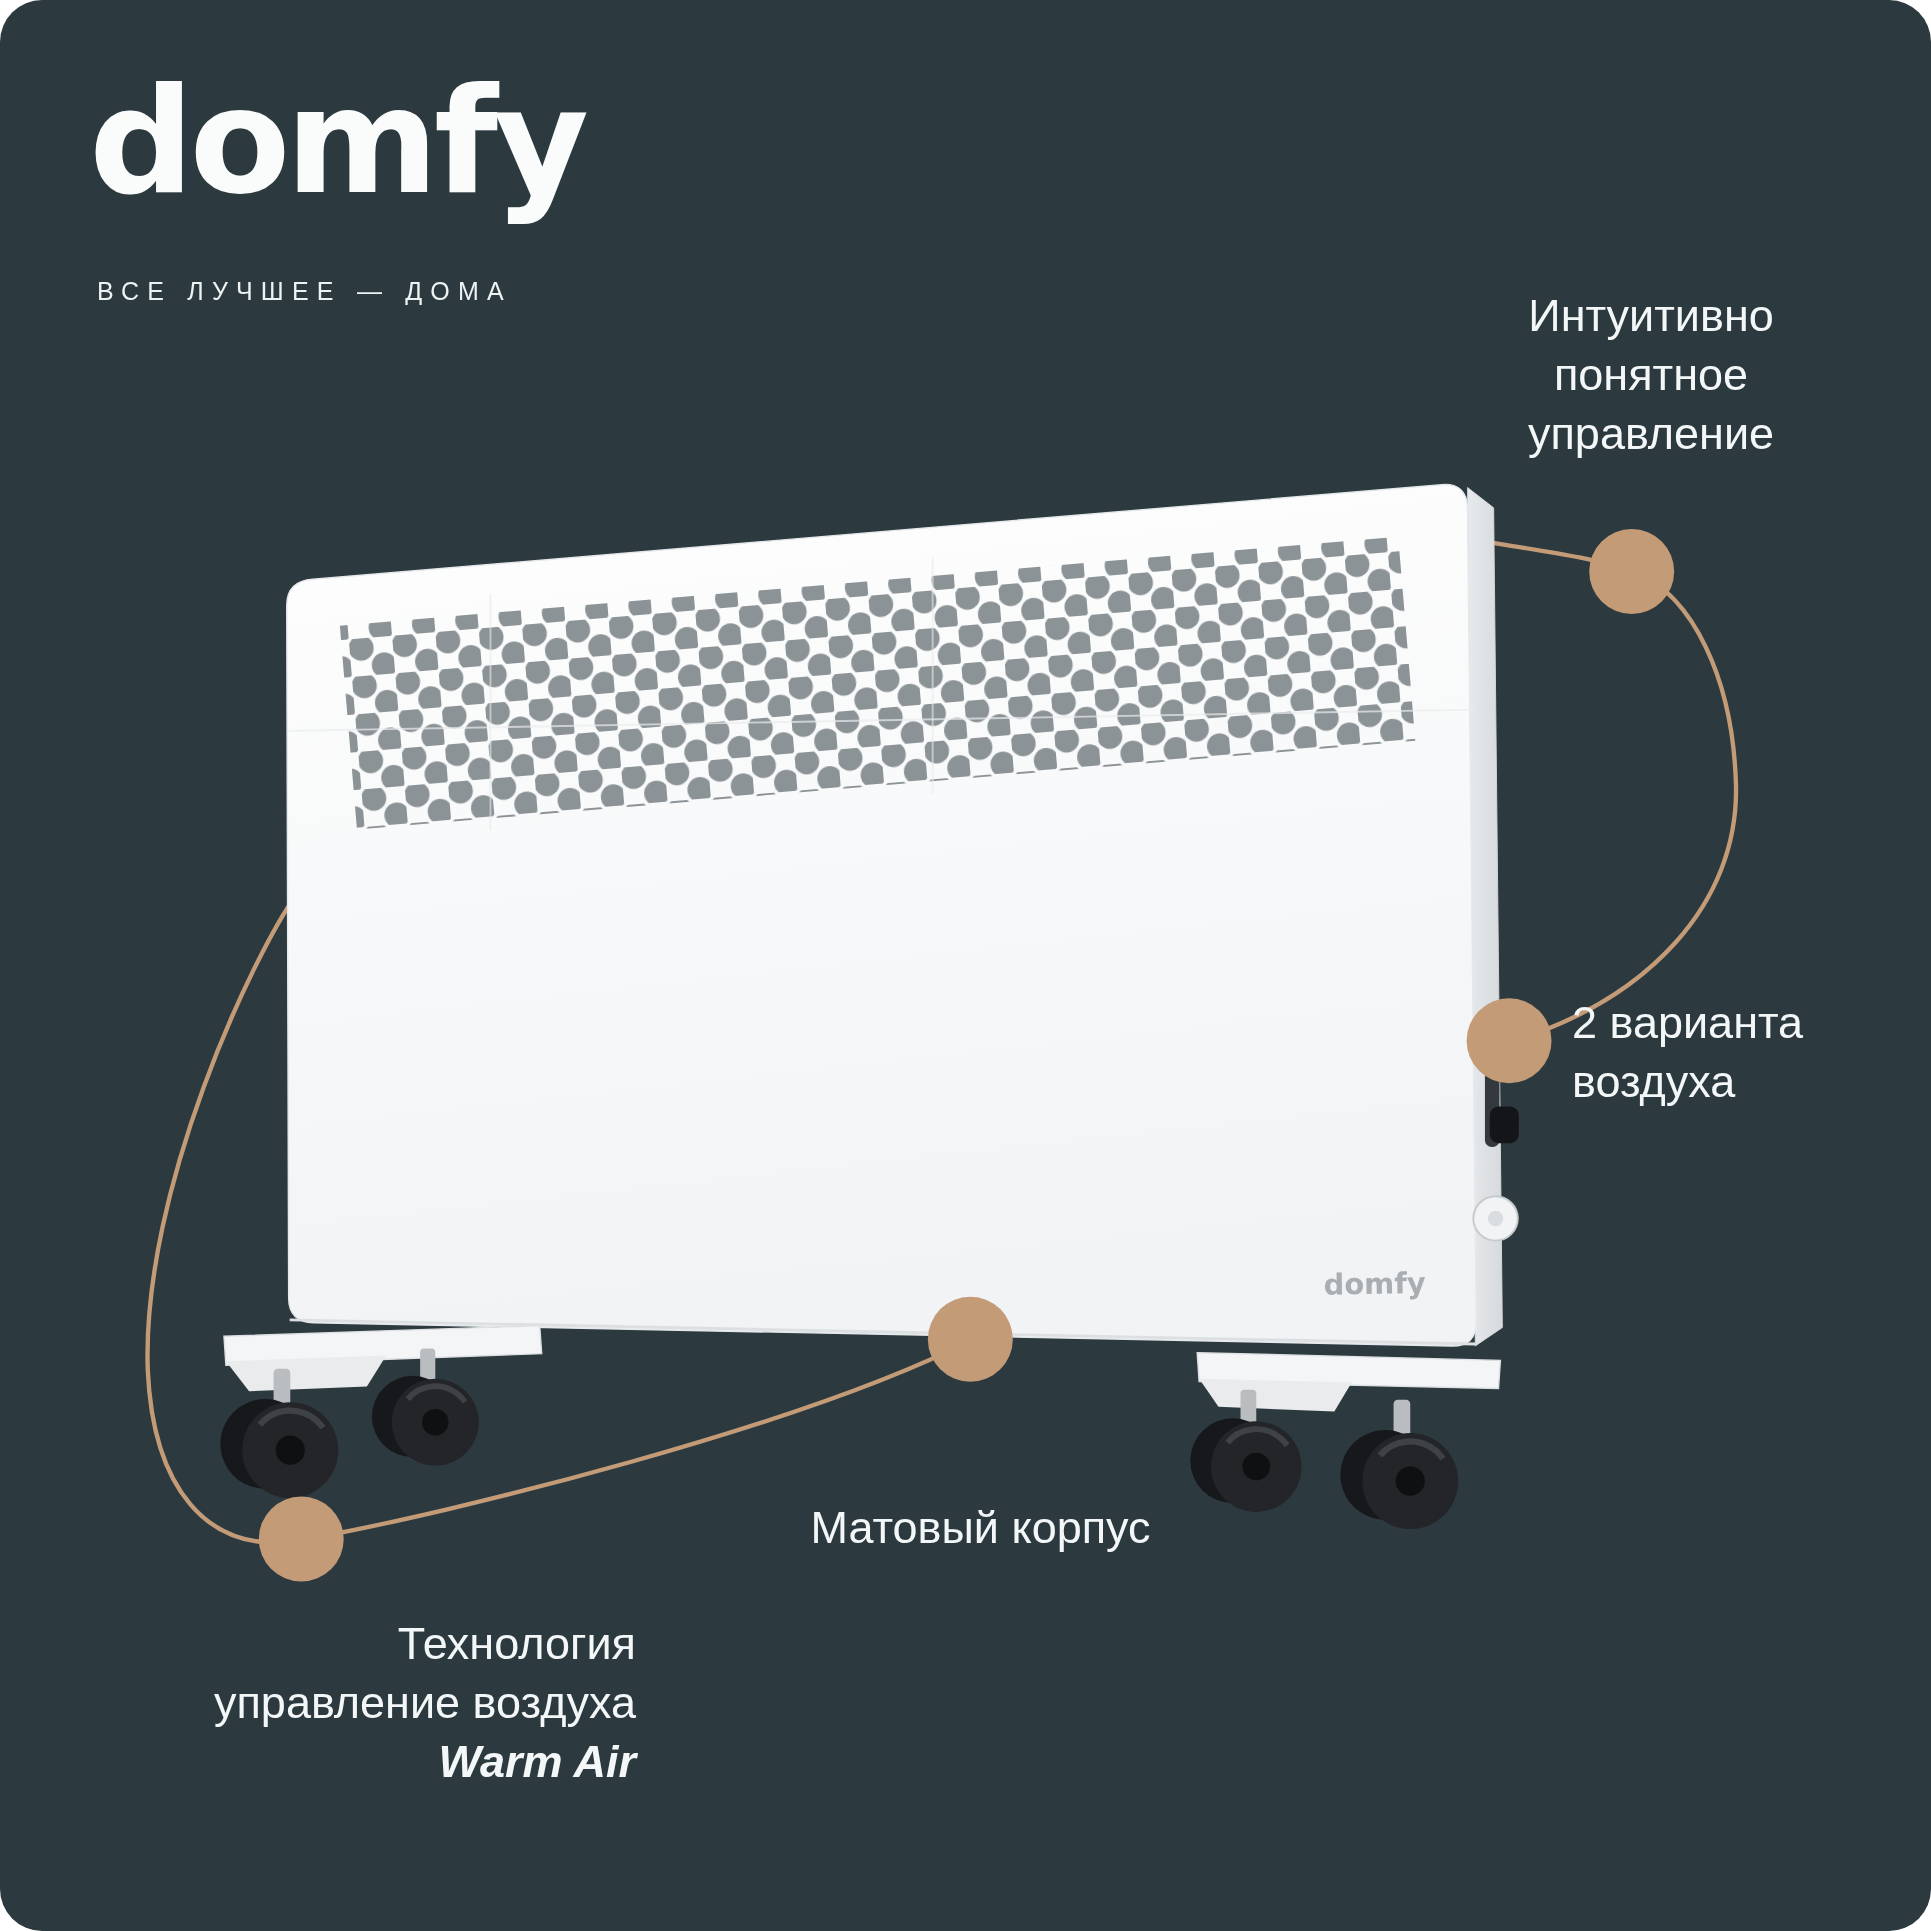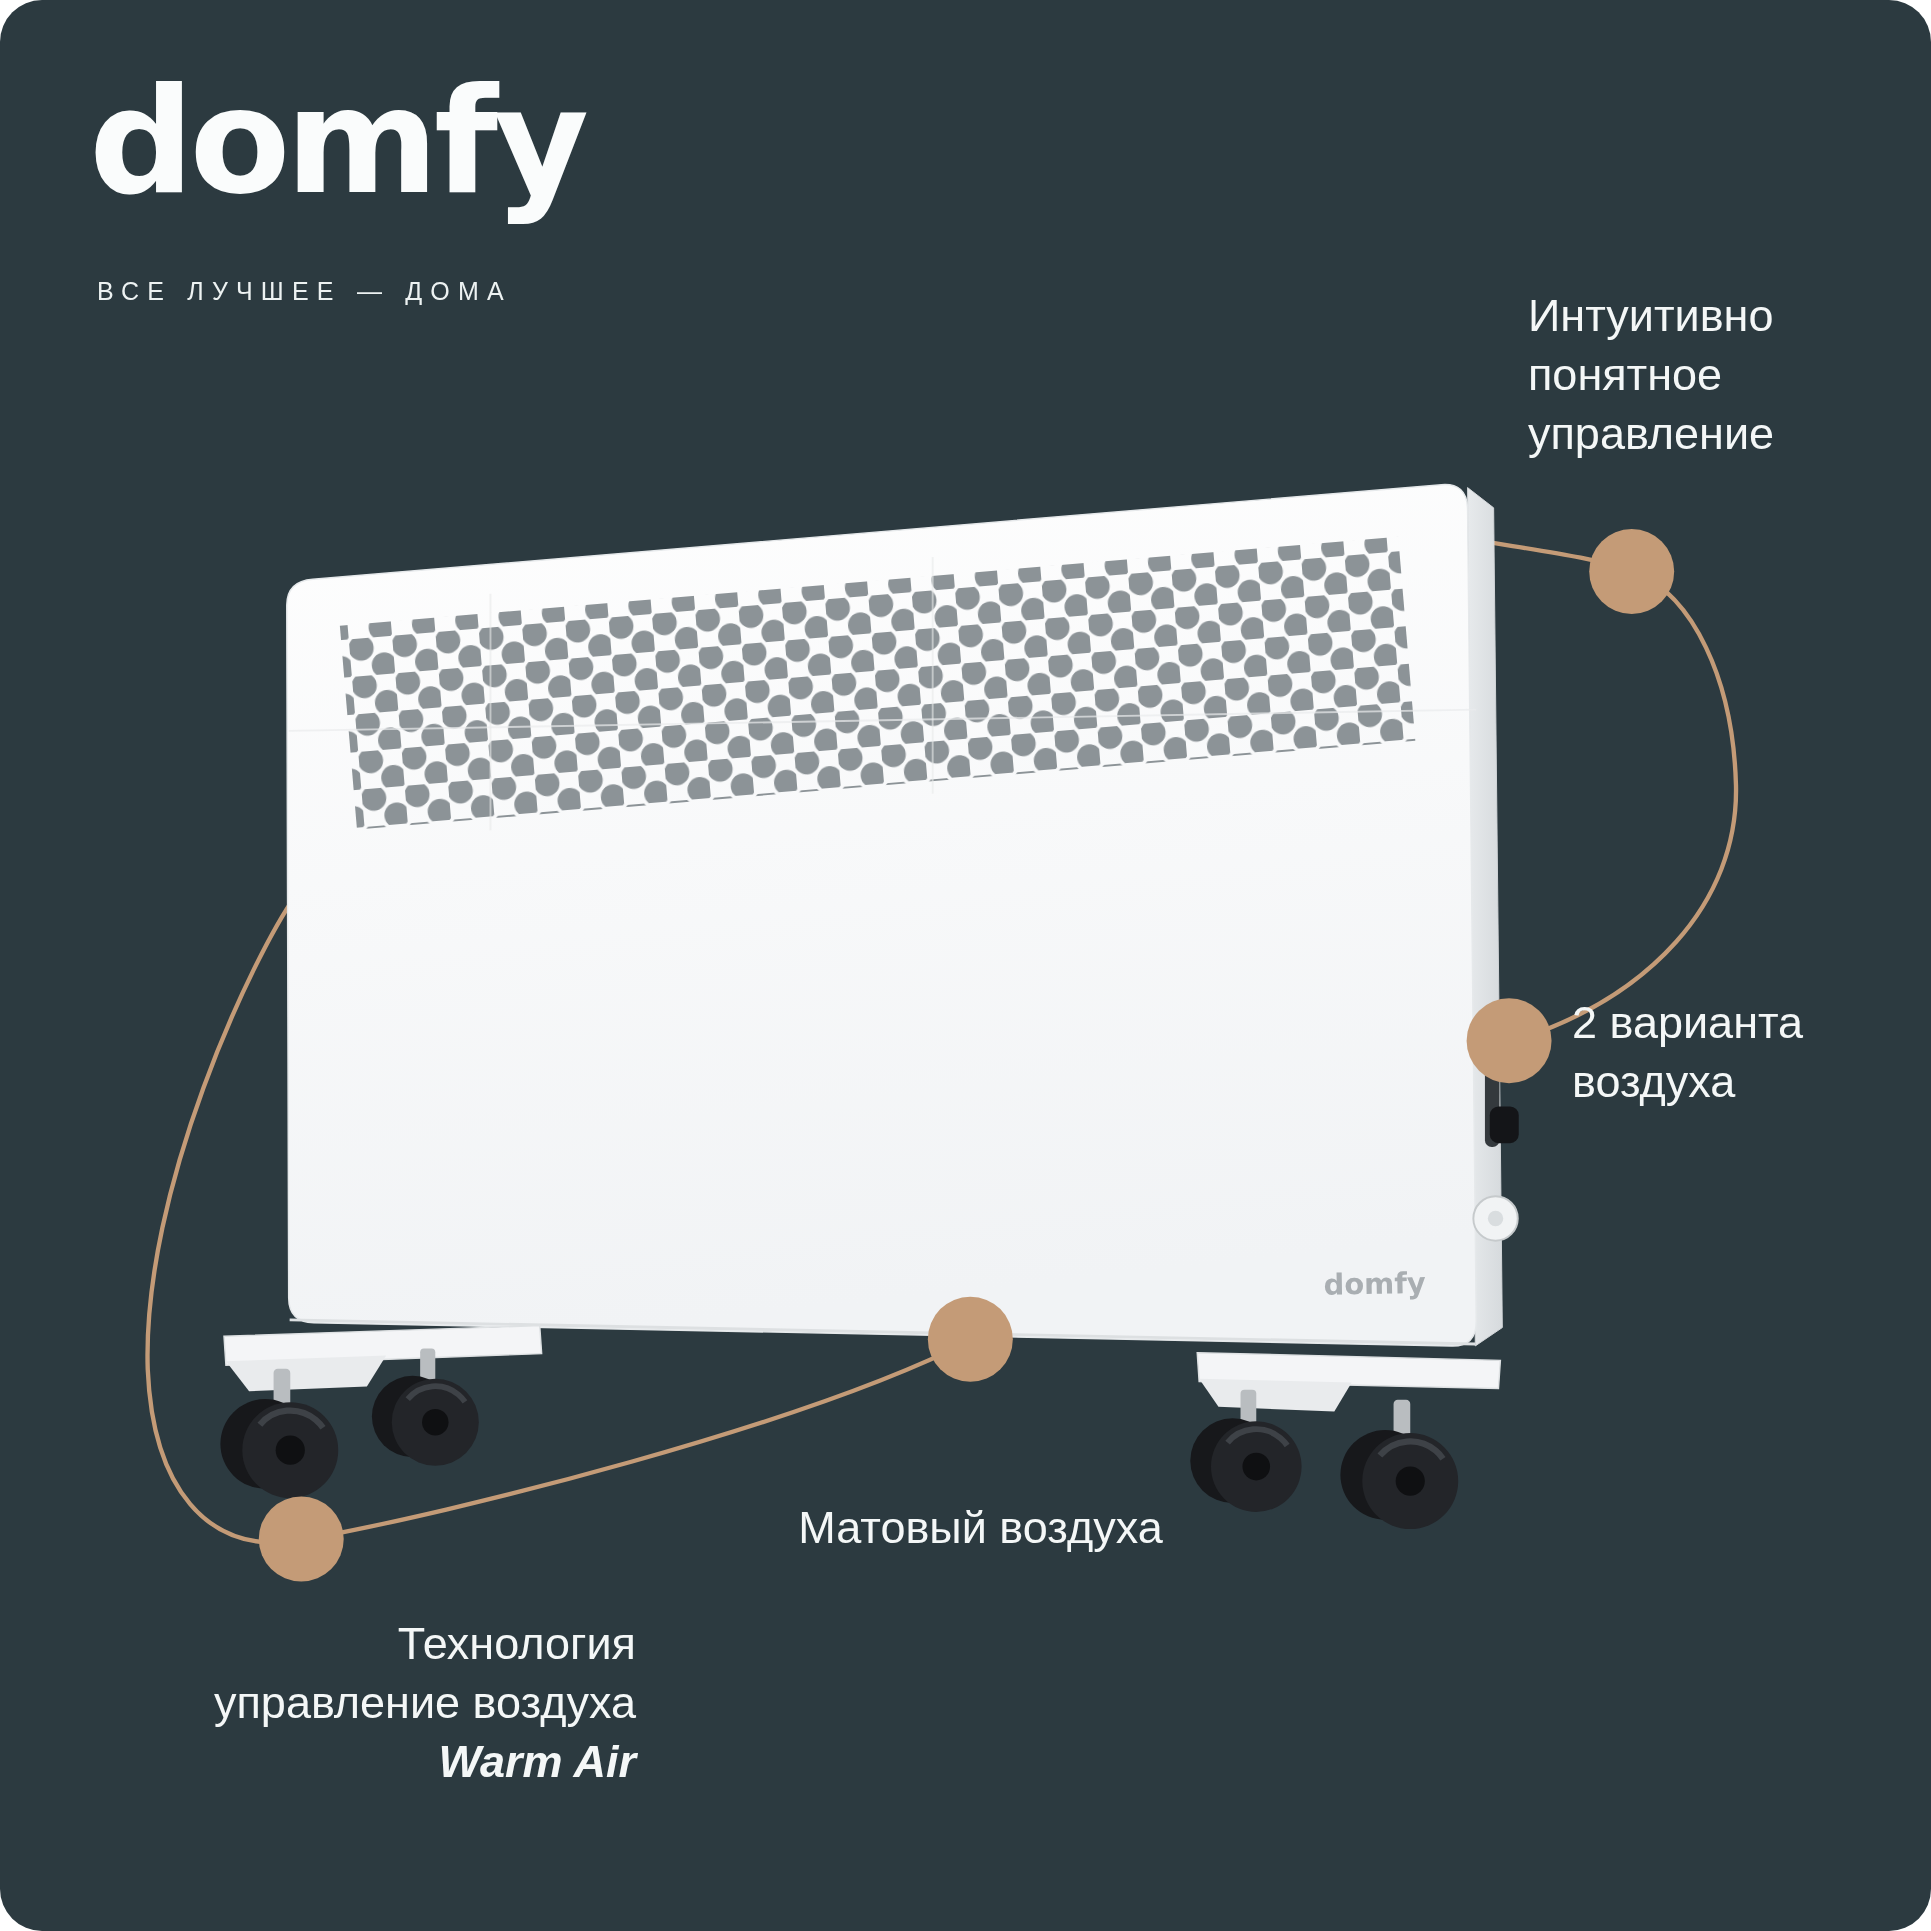--- a/index.html
+++ b/index.html
@@ -17,21 +17,21 @@
     font-size:147px;line-height:151px;letter-spacing:-4.8px;
     color:#FAFCFC;
   }
   .brand-tagline{
     position:absolute;left:97px;top:277px;
     font-size:25px;letter-spacing:8.2px;font-weight:400;
     color:#EDF2F2;white-space:nowrap;
   }
   .callout{position:absolute;color:var(--text,#F4F7F7);font-size:45px;line-height:59px;font-weight:400;}
   .callout .bold{font-weight:700;font-style:italic;}
-  #callout-controls{left:1528px;top:286px;}
+  #callout-controls{left:1528px;top:286px;text-align:center;}
   #callout-mounting{left:1572px;top:993px;}
   #callout-matte{left:739px;top:1498px;width:483px;text-align:center;}
   #callout-warmair{left:214px;top:1614px;text-align:right;}
   .accent-stroke{stroke:var(--accent,#C49B77);}
   .accent-fill{fill:var(--accent,#C49B77);}
 </style>
 </head>
 <body>
 
 <div class="poster">
@@ -114,21 +114,21 @@
     <div class="line">понятное</div>
     <div class="line">управление</div>
   </div>
 
   <div class="callout" id="callout-mounting">
     <div class="line">2 варианта</div>
     <div class="line">воздуха</div>
   </div>
 
   <div class="callout" id="callout-matte">
-    <div class="line">Матовый воздуха</div>
+    <div class="line">Матовый корпус</div>
   </div>
 
   <div class="callout" id="callout-warmair">
     <div class="line">Технология</div>
     <div class="line">управление воздуха</div>
     <div class="line bold">Warm Air</div>
   </div>
 
 </div>
 

